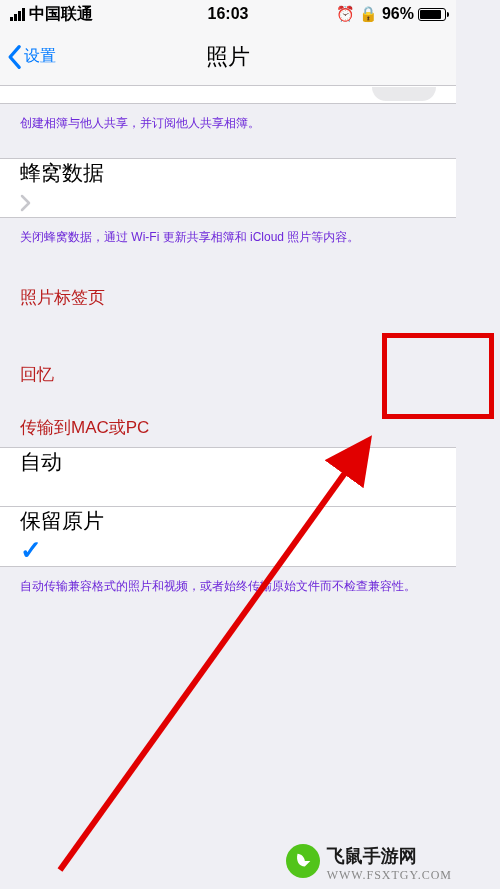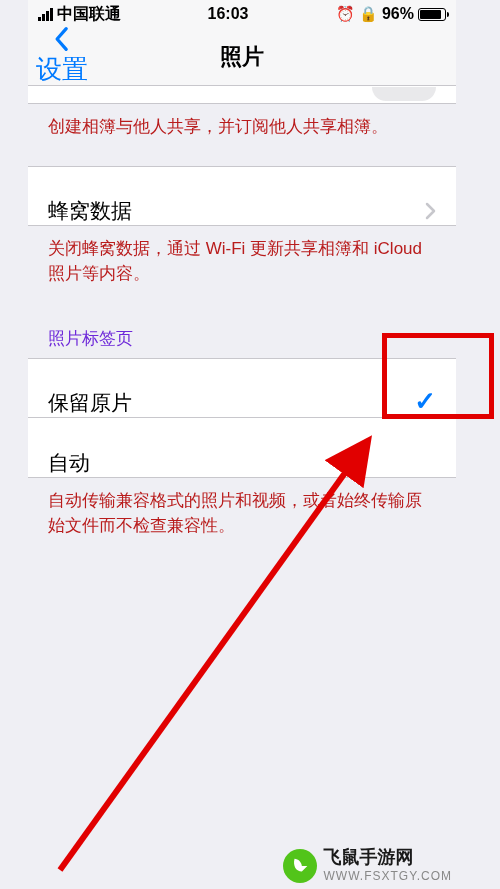--- a/index.html
+++ b/index.html
@@ -1,64 +1,64 @@
 <!DOCTYPE html>
 <html><head>
 <meta charset="utf-8">
 <style>
   * { margin: 0; padding: 0; box-sizing: border-box; }
   html, body { width: 500px; height: 889px; font-family: -apple-system, "Helvetica Neue", Arial, sans-serif; background: #efeff4; color: #000; overflow: hidden; }
-  .screen { width: 456px; height: 889px; position: relative; background: #efeff4; padding-left: 28px; }
+  .screen { width: 456px; height: 889px; position: relative; background: #efeff4; }
 
   
   .status-bar { height: 28px; display: flex; align-items: center; justify-content: space-between; padding: 0 10px; font-size: 16px; font-weight: 600; background: #f7f7f8; }
   .status-left, .status-right { display: flex; align-items: center; gap: 4px; }
   .status-center { position: absolute; left: 50%; transform: translateX(-50%); font-weight: 700; }
   .signal-bars { display: inline-flex; align-items: flex-end; gap: 1px; }
   .signal-bars span { width: 3px; background: #000; display: inline-block; }
   .signal-bars span:nth-child(1){height:4px}
   .signal-bars span:nth-child(2){height:7px}
   .signal-bars span:nth-child(3){height:10px}
   .signal-bars span:nth-child(4){height:13px}
   .battery { width: 28px; height: 13px; border: 1.5px solid #000; border-radius: 3px; position: relative; display:inline-block; }
   .battery::after { content:""; position:absolute; right:-4px; top:3px; width:2px; height:5px; background:#000; border-radius:0 2px 2px 0; }
   .battery-fill { position:absolute; left:1px; top:1px; bottom:1px; width: 80%; background:#000; border-radius:1px; }
   .alarm-icon, .lock-icon { font-size: 15px; }
 
   
   .nav-bar { height: 58px; background: #f7f7f8; border-bottom: 1px solid #c8c7cc; display: flex; align-items: center; position: relative; }
-  .nav-back { display: flex; align-items: center; color: #007aff; font-size: 26px; padding-left: 6px; flex-direction: column; }
+  .nav-back { display: flex; align-items: center; color: #007aff; font-size: 16px; padding-left: 6px; }
   .nav-back svg { width: 16px; height: 26px; }
-  .nav-title { position: absolute; left: 50%; transform: translateX(-50%); font-size: 22px; font-weight: 700; }
+  .nav-title { position: absolute; left: 50%; transform: translateX(-50%); font-size: 22px; font-weight: 400; }
 
   
-  .cell { background: #fff; min-height: 60px; padding: 0 20px; display: flex; align-items: flex-end; justify-content: space-between; border-bottom: 1px solid #c8c7cc; border-top: 1px solid #c8c7cc; font-size: 21px; }
+  .cell { background: #fff; min-height: 60px; padding: 0 20px; display: flex; align-items: flex-start; justify-content: space-between; border-bottom: 1px solid #c8c7cc; border-top: 1px solid #c8c7cc; font-size: 21px; flex-direction: column; }
   .cell + .cell { border-top: none; }
   .cell-label { flex: 1; }
   .chevron { color: #c7c7cc; }
-  .footer-text { color: #b91c1c; font-size: 17px; line-height: 1.5; padding: 10px 20px 18px; }
-  .header-text { color: #6d28d9; font-size: 17px; padding: 22px 20px 8px; }
+  .footer-text { color: #6d28d9; font-size: 12px; line-height: 1.5; padding: 10px 20px 18px; }
+  .header-text { color: #b91c1c; font-size: 17px; padding: 22px 20px 8px; }
 
   
   .toggle { width: 64px; height: 38px; background: #e9e9eb; border-radius: 20px; position: relative; flex: none; }
   .toggle-knob { position:absolute; top:2px; left:2px; width:34px; height:34px; background:#fff; border-radius:50%; box-shadow: 0 2px 4px rgba(0,0,0,0.2); }
 
   .check { color: #007aff; font-size: 26px; font-weight: 600; }
 
   
   .partial-top { height: 18px; background:#fff; border-bottom:1px solid #c8c7cc; position:relative; }
   .partial-toggle { position:absolute; right:20px; bottom:2px; width:64px; height:14px; background:#e9e9eb; border-radius: 0 0 20px 20px; }
 
   
   .red-box { position:absolute; border: 5px solid #e10000; pointer-events:none; }
   
   .red-arrow { position:absolute; pointer-events:none; }
 
   
-  .watermark { position:absolute; right:4px; bottom:6px; display:flex; align-items:flex-end; gap:7px; font-size:18px; font-weight:700; color:#1a1a1a; }
+  .watermark { position:absolute; right:4px; bottom:6px; display:flex; align-items:flex-start; gap:7px; font-size:18px; font-weight:700; color:#1a1a1a;font-family:Liberation Serif, serif; }
   .watermark .logo { width:34px; height:34px; border-radius:50%; background:#52c41a; display:flex; align-items:center; justify-content:center; position:relative; }
   .watermark .logo svg { width:22px; height:22px; }
   .watermark-sub { font-size:12px; color:#888; font-weight:400; letter-spacing:1px; display:block; }
 </style>
 </head>
 <body>
 
 <div class="screen">
 
   <div class="status-bar">
@@ -103,27 +103,29 @@
     <span class="chevron">
       <svg width="11" height="18" viewBox="0 0 11 18">
           <path d="M2 2 L9 9 L2 16" stroke="#c7c7cc" stroke-width="2.5" fill="none" stroke-linecap="round" stroke-linejoin="round"></path>
         </svg>
     </span>
   </div>
   <div class="footer-text">关闭蜂窝数据，通过 Wi-Fi 更新共享相簿和 iCloud 照片等内容。</div>
 
   <div class="header-text">照片标签页</div>
 
+  <div class="header-text" style="padding-top:46px;">回忆</div>
 
+  <div class="header-text">传输到MAC或PC</div>
+  <div class="cell">
+    <span class="cell-label">自动</span>
+  </div>
   <div class="cell">
     <span class="cell-label">保留原片</span>
     <span class="check">✓</span>
-  </div>
-  <div class="cell">
-    <span class="cell-label">自动</span>
   </div>
   <div class="footer-text" style="padding-bottom:30px;">自动传输兼容格式的照片和视频，或者始终传输原始文件而不检查兼容性。</div>
 
   <div class="red-box" style="left:382px; top:333px; width:112px; height:86px;"></div>
 
   <svg class="red-arrow" style="left:40px; top:410px; width:360px; height:470px;" viewBox="0 0 360 470">
     <defs>
       <marker id="arrowhead" markerWidth="8" markerHeight="8" refX="6" refY="4" orient="auto">
         <polygon points="0 0, 8 4, 0 8" fill="#e10000"></polygon>
       </marker>

